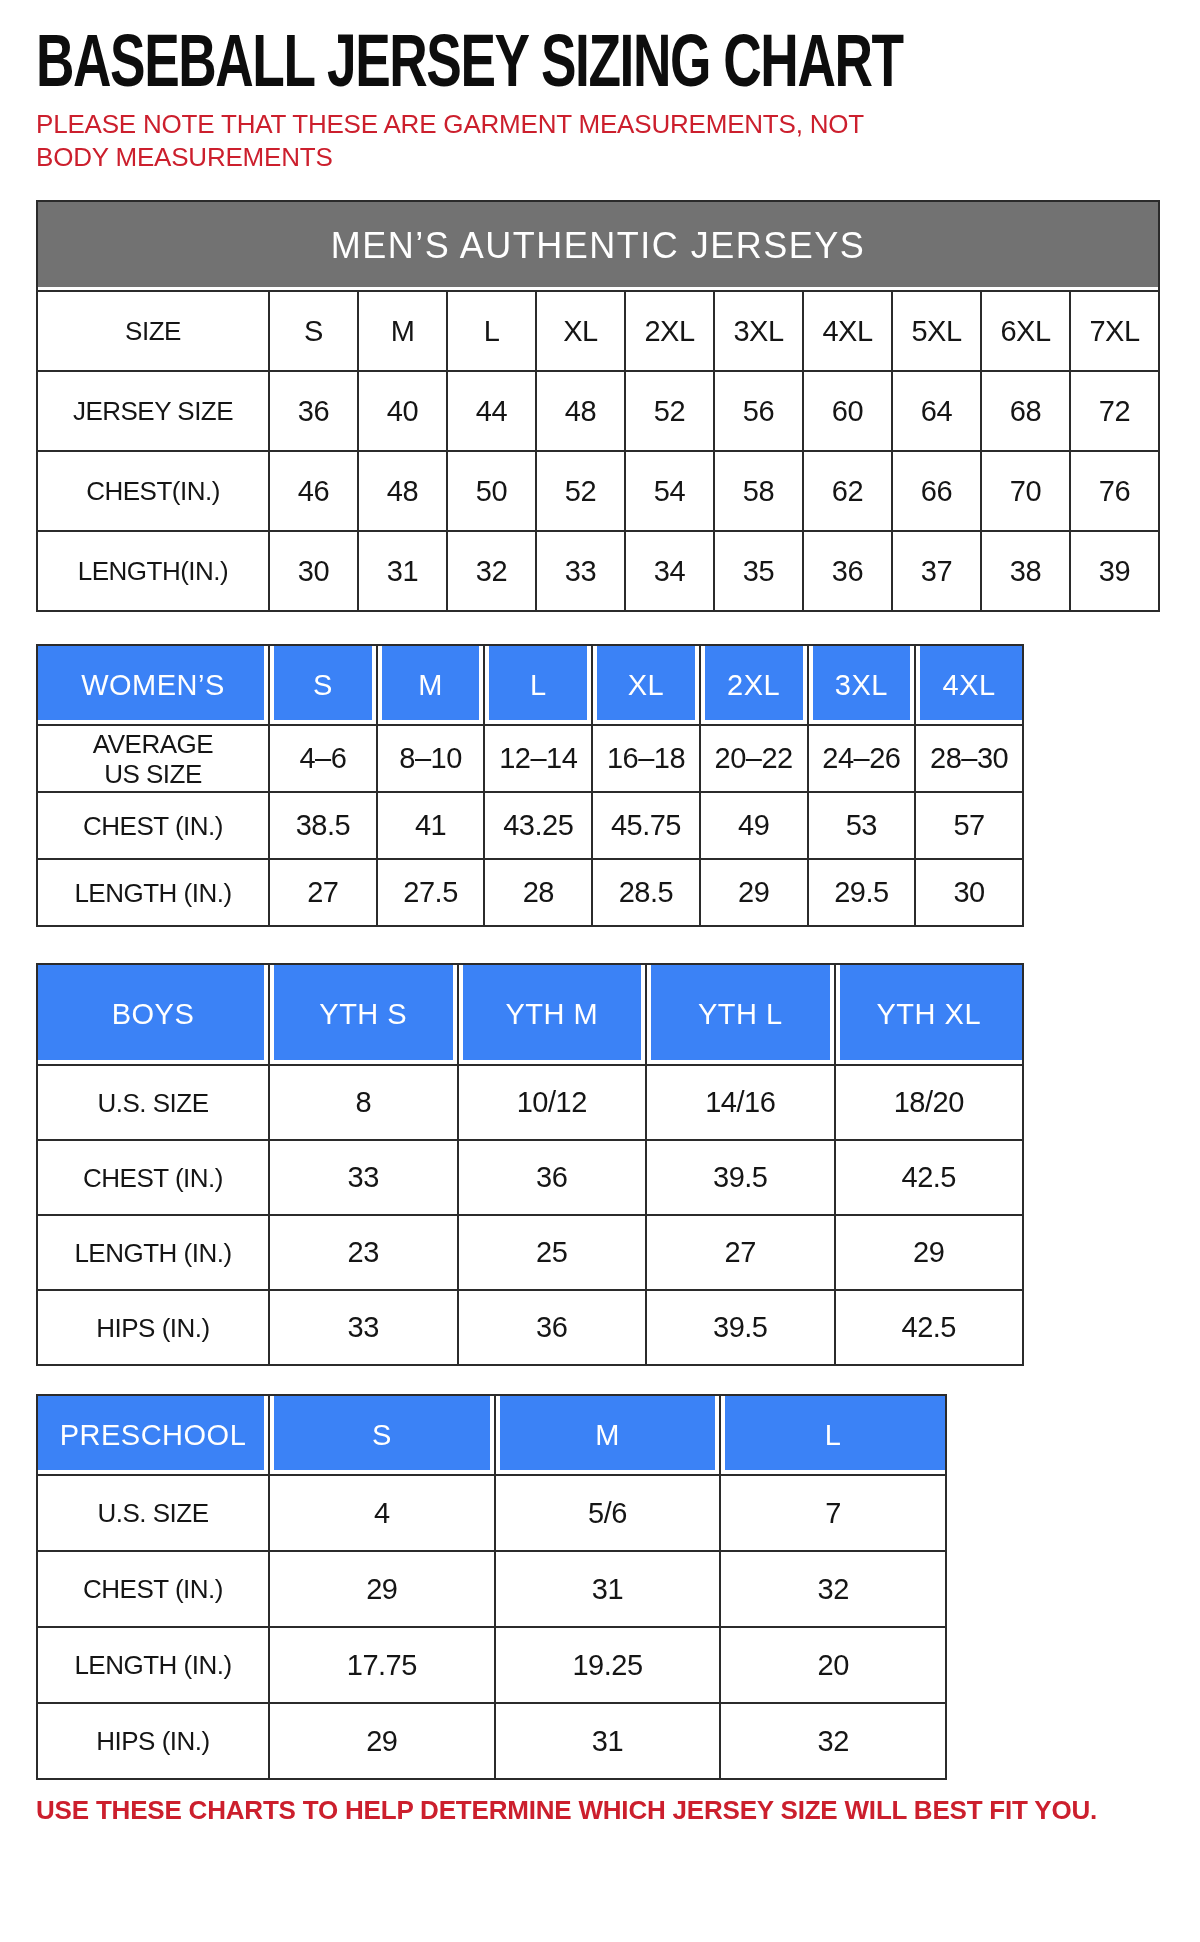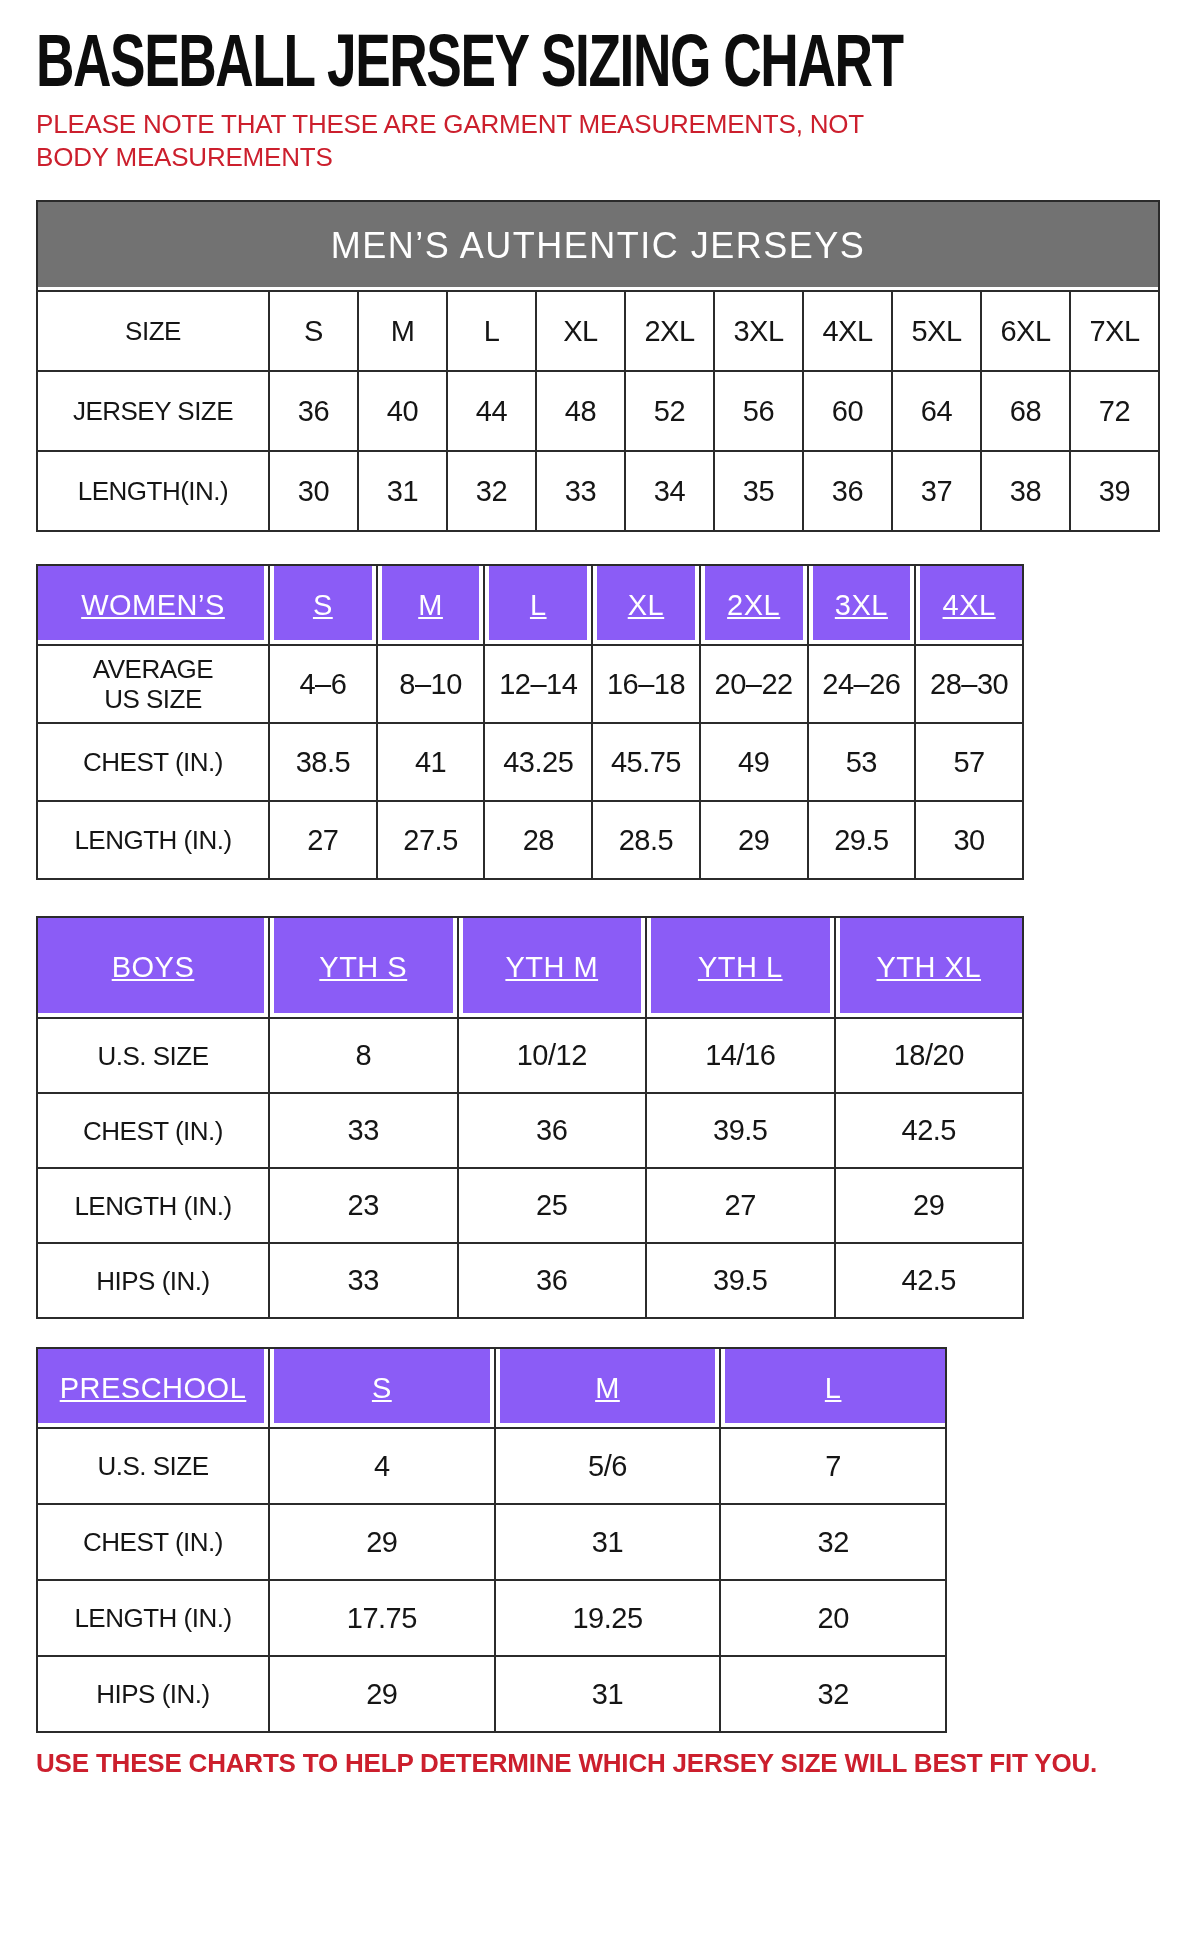--- a/index.html
+++ b/index.html
@@ -69,48 +69,47 @@
     line-height: 30px;
   }
   .tbl th {
     padding: 12px;
     text-align: center;
     vertical-align: middle;
     font-weight: 400;
     margin-left: 13px;
   }
   th.gray {
-    background: #8b5cf6;
+    background: #3b82f6;
     color: #ffffff;
     font-size: 29px;
     letter-spacing: 0.5px;
     border-left: 2px solid #2b2b2b;
     box-shadow: inset 4px 0 0 #fff, inset -4px 0 0 #fff, inset 0 -4px 0 #fff;
-    text-decoration: underline;
   }
   th.gray:first-child { border-left: none; box-shadow: inset -4px 0 0 #fff, inset 0 -4px 0 #fff; }
   th.gray:last-child  { box-shadow: inset 4px 0 0 #fff, inset 0 -4px 0 #fff; }
   th.banner {
     background: #727272;
     color: #ffffff;
     font-size: 36px;
     letter-spacing: 1.5px;
     box-shadow: inset 0 -3px 0 #fff;
   }
   col.c-label { width: 232px; }
 
   table.mens      { width: 1124px; margin-top: 26px; }
   table.womens    { width: 988px;  margin-top: 32px; }
   table.boys      { width: 988px;  margin-top: 36px; }
   table.preschool { width: 911px;  margin-top: 28px; }
 
   .mens tr.banner-row { height: 90px; }
   .mens tr.r          { height: 80px; }
   .womens tr.h        { height: 80px; }
-  .womens tr.r        { height: 78px; }
+  .womens tr.r        { height: 67px; }
   .boys tr.h          { height: 101px; }
   .boys tr.r          { height: 75px; }
   .preschool tr.h     { height: 80px; }
   .preschool tr.r     { height: 76px; }
 </style>
 </head>
 <body>
 
 <div class="page">
 
@@ -145,20 +144,33 @@
       <td>36</td>
       <td>40</td>
       <td>44</td>
       <td>48</td>
       <td>52</td>
       <td>56</td>
       <td>60</td>
       <td>64</td>
       <td>68</td>
       <td>72</td>
+    </tr>
+    <tr class="r">
+      <td class="lbl">CHEST(IN.)</td>
+      <td>46</td>
+      <td>48</td>
+      <td>50</td>
+      <td>52</td>
+      <td>54</td>
+      <td>58</td>
+      <td>62</td>
+      <td>66</td>
+      <td>70</td>
+      <td>76</td>
     </tr>
     <tr class="r">
       <td class="lbl">LENGTH(IN.)</td>
       <td>30</td>
       <td>31</td>
       <td>32</td>
       <td>33</td>
       <td>34</td>
       <td>35</td>
       <td>36</td>

